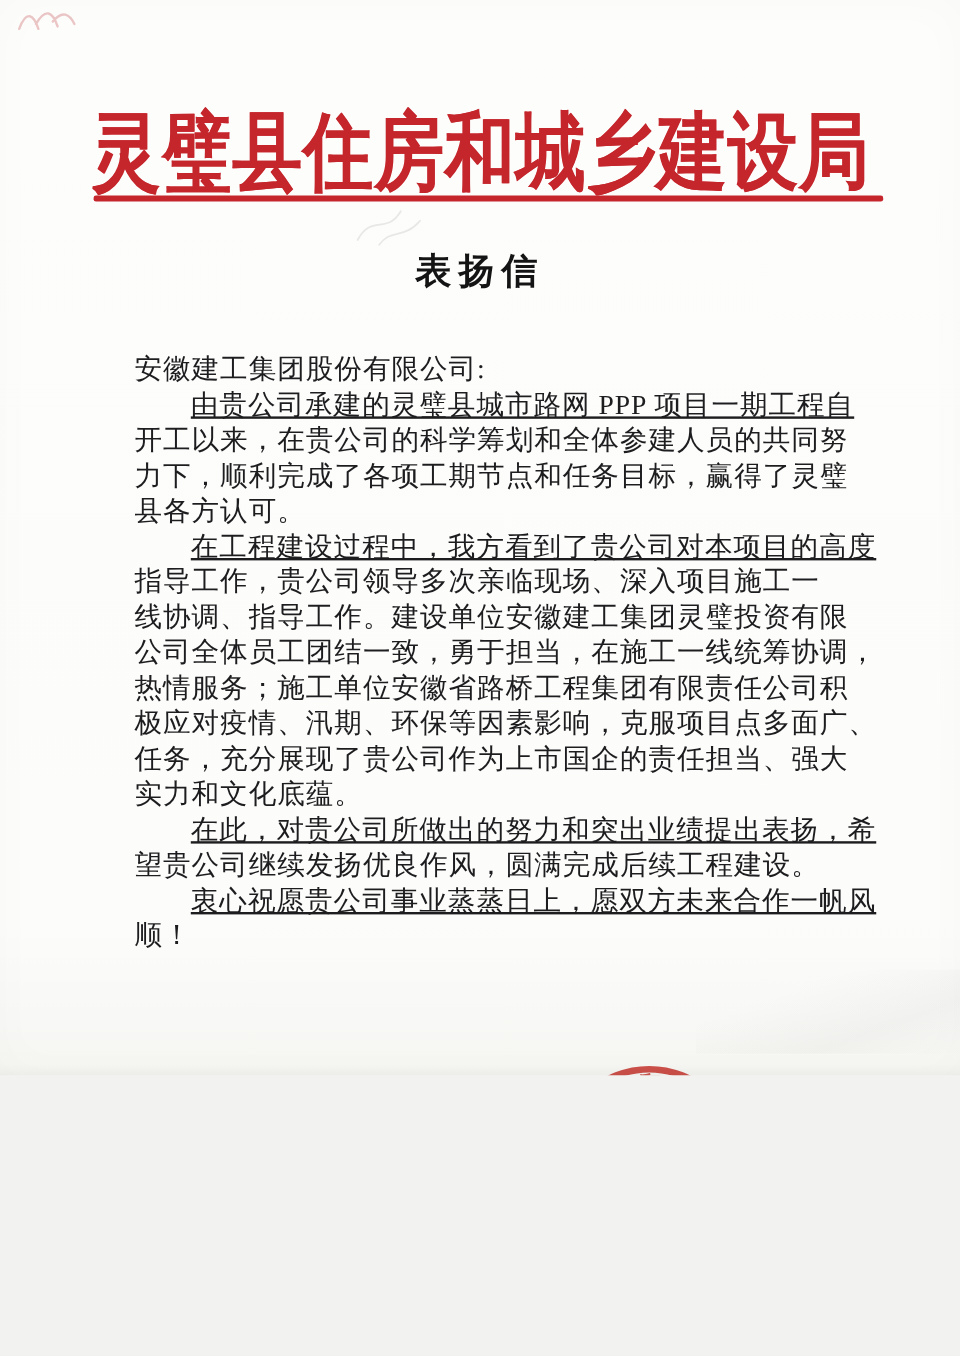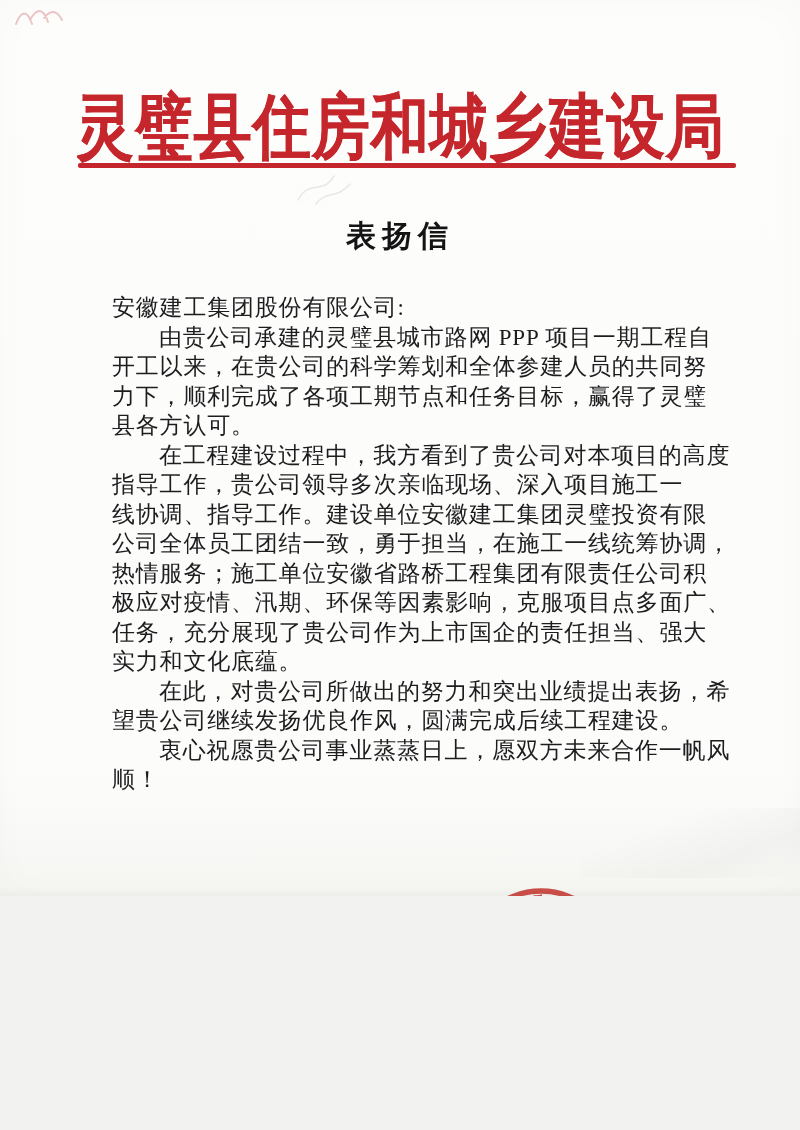--- a/index.html
+++ b/index.html
@@ -32,41 +32,41 @@
   .divider {
     position: absolute;
     top: 163px; left: 78px;
     width: 658px; height: 5px;
     background: #c4262c;
     border-radius: 2px;
   }
 
   .title {
     position: absolute;
-    top: 216px; left: 0; right: 0;
+    top: 206px; left: 0; right: 0;
     text-align: center;
     font-size: 30px;
     font-weight: bold;
     letter-spacing: 6px;
     color: #141414;
   }
 
   .body {
     position: absolute;
     top: 293px; left: 112px;
     width: 610px;
     color: #1d1d1f;
   }
   .bl {
     font-size: 23px;
     line-height: 29.5px;
     letter-spacing: 0.8px;
     white-space: pre;
   }
-  .ind { padding-left: 47px; }
+  .ind { padding-left: 47px; text-decoration: underline; }
 
   .sig {
     position: absolute;
     top: 904px; left: 415px;
     font-size: 21.5px;
     letter-spacing: 1px;
     color: #1d1d1f;
     white-space: pre;
   }
   .date {

